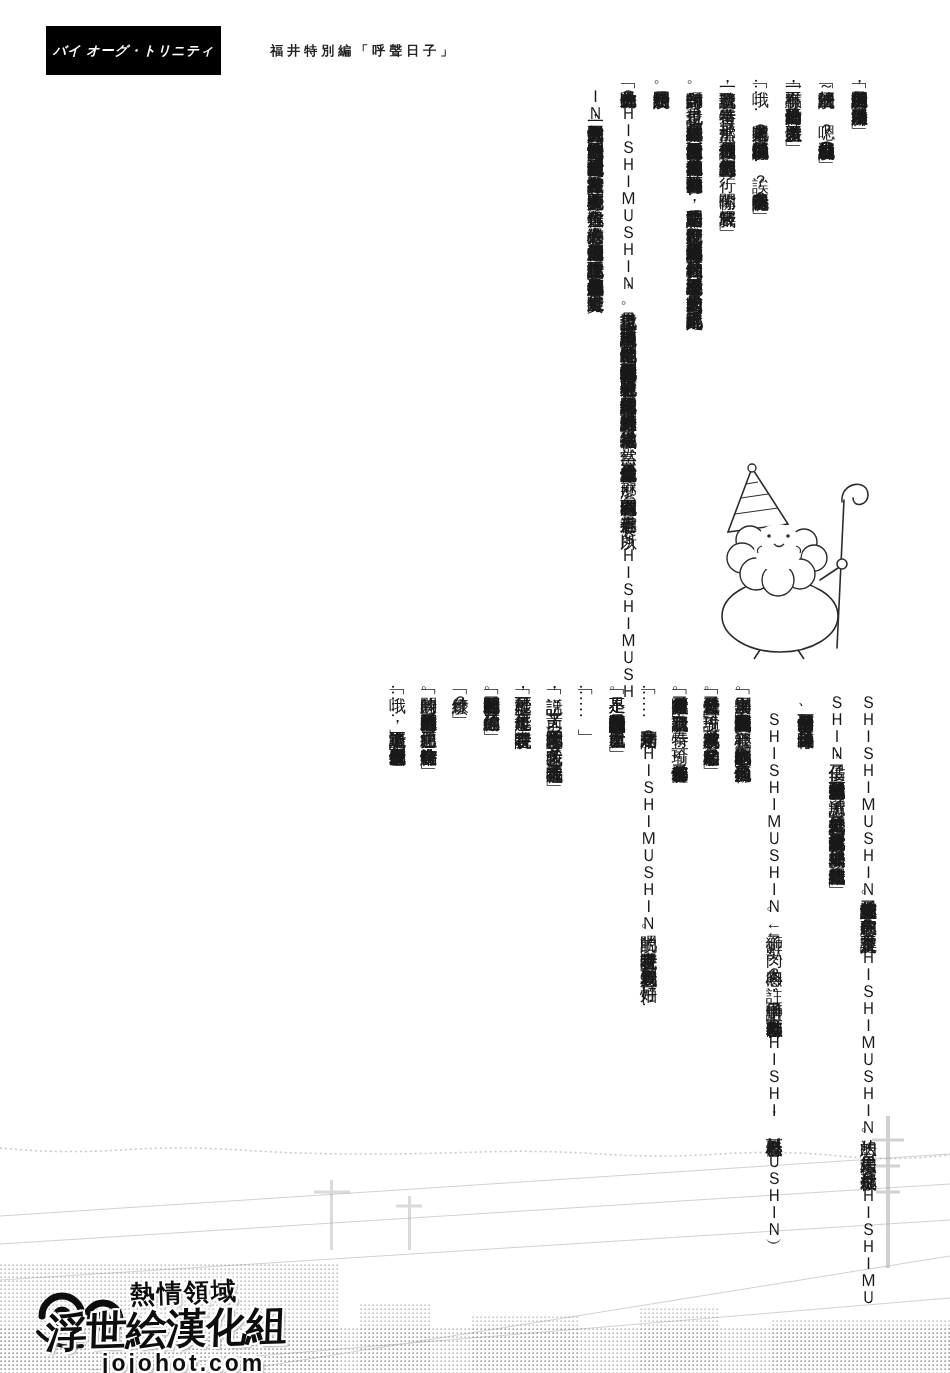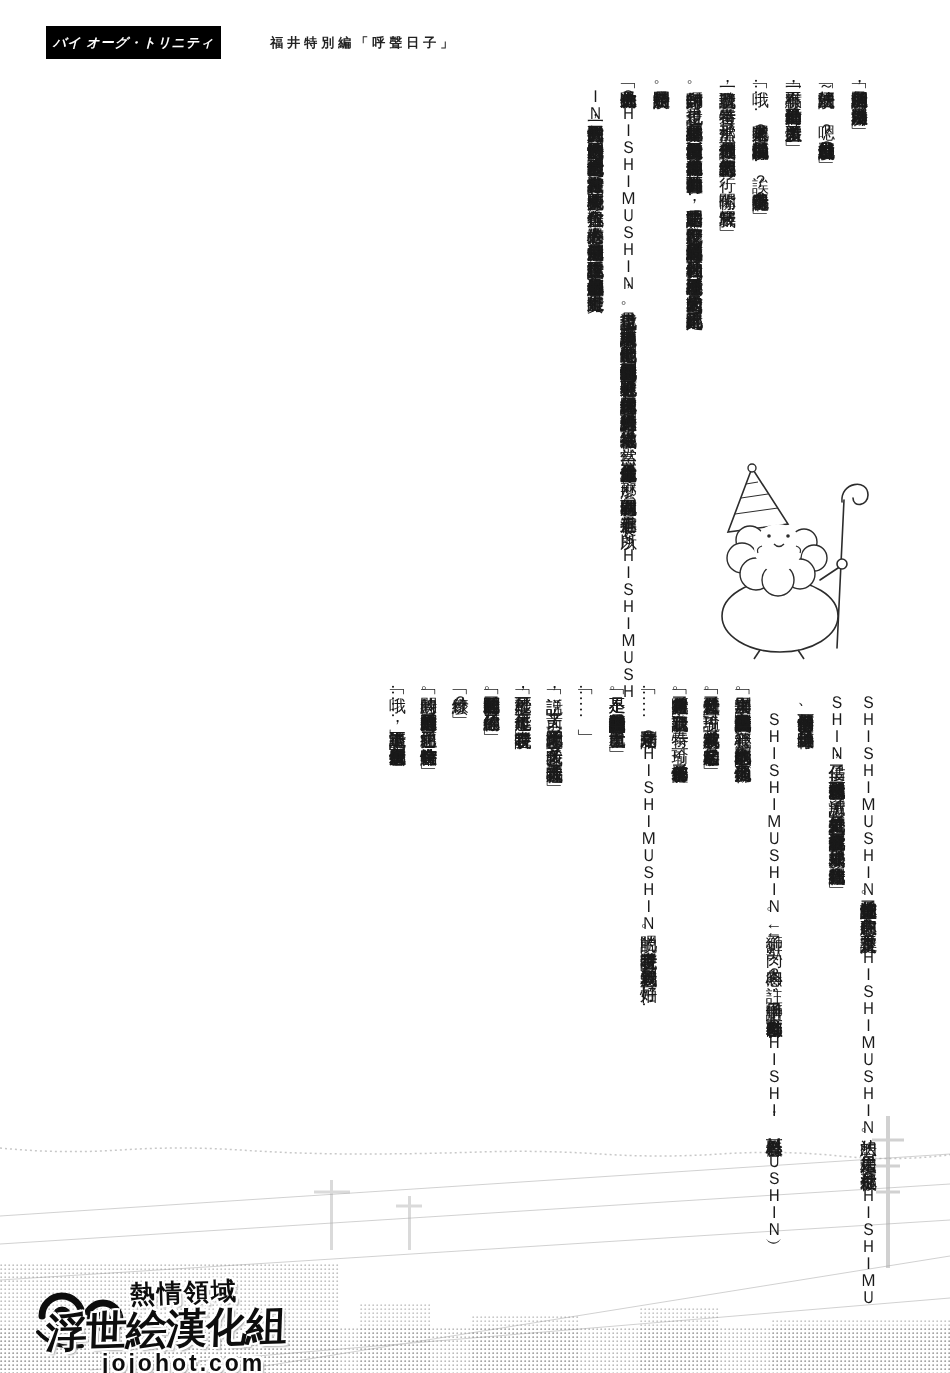--- a/index.html
+++ b/index.html
@@ -2,21 +2,21 @@
 <html><head>
 <meta charset="utf-8">
 <style>
   html,body{margin:0;padding:0;background:#888;}
   .page{position:relative;width:950px;height:1373px;background:#ffffff;overflow:hidden;
         font-family:"Liberation Serif","DejaVu Serif",serif;color:#1a1a1a;}
   
   .header{position:absolute;top:26px;left:46px;display:flex;align-items:center;gap:10px;z-index:4;}
   .badge{background:#000;color:#fff;font-weight:bold;font-style:italic;
          font-family:"Liberation Sans","DejaVu Sans",sans-serif;
-         font-size:13px;line-height:17px;padding:8px 7px;letter-spacing:1px;}
+         font-size:13px;line-height:17px;padding:16px 7px;letter-spacing:1px;}
   .subtitle{font-size:13px;font-weight:bold;letter-spacing:4px;color:#222;margin-left:39px;}
   
   .vtext{position:absolute;writing-mode:vertical-rl;text-orientation:mixed;z-index:2;}
   .vtext p{margin:0;padding:0;}
   .vtext b{font-family:"Liberation Sans","DejaVu Sans",sans-serif;font-weight:bold;}
   .top-block{top:78px;right:74px;width:838px;height:618px;font-size:17px;line-height:33px;}
   .bottom-block{top:684px;right:66px;width:850px;height:624px;font-size:17px;line-height:31.4px;}
   
   .gnome{position:absolute;left:692px;top:460px;z-index:1;}
   

